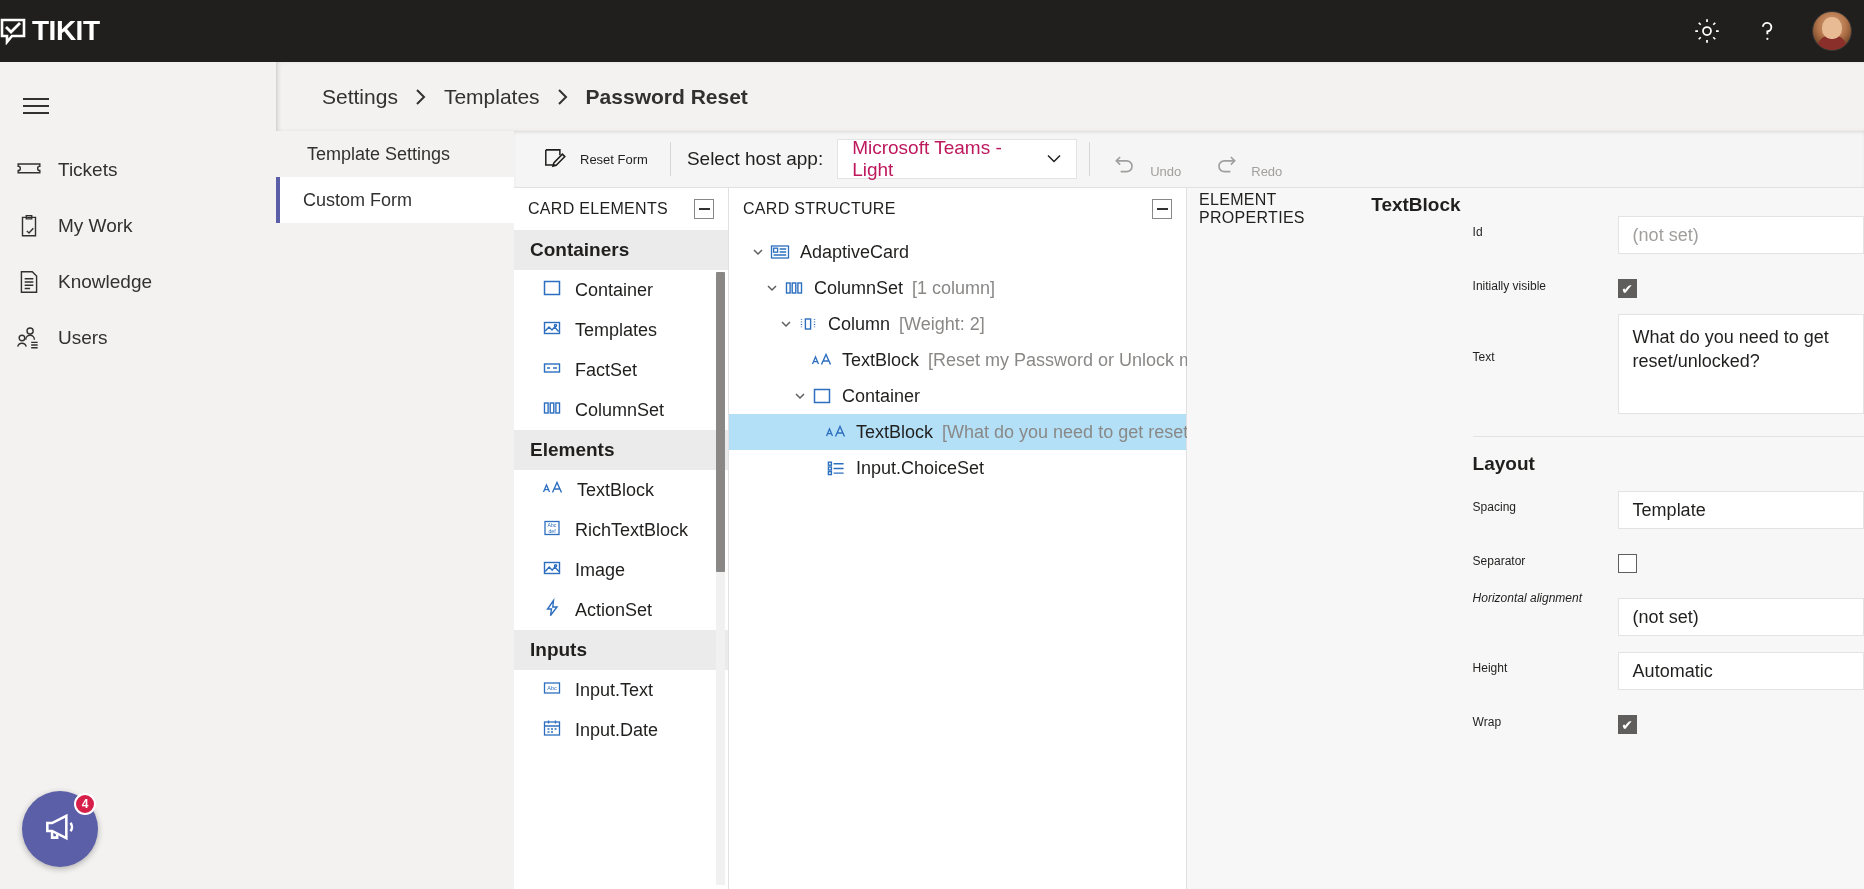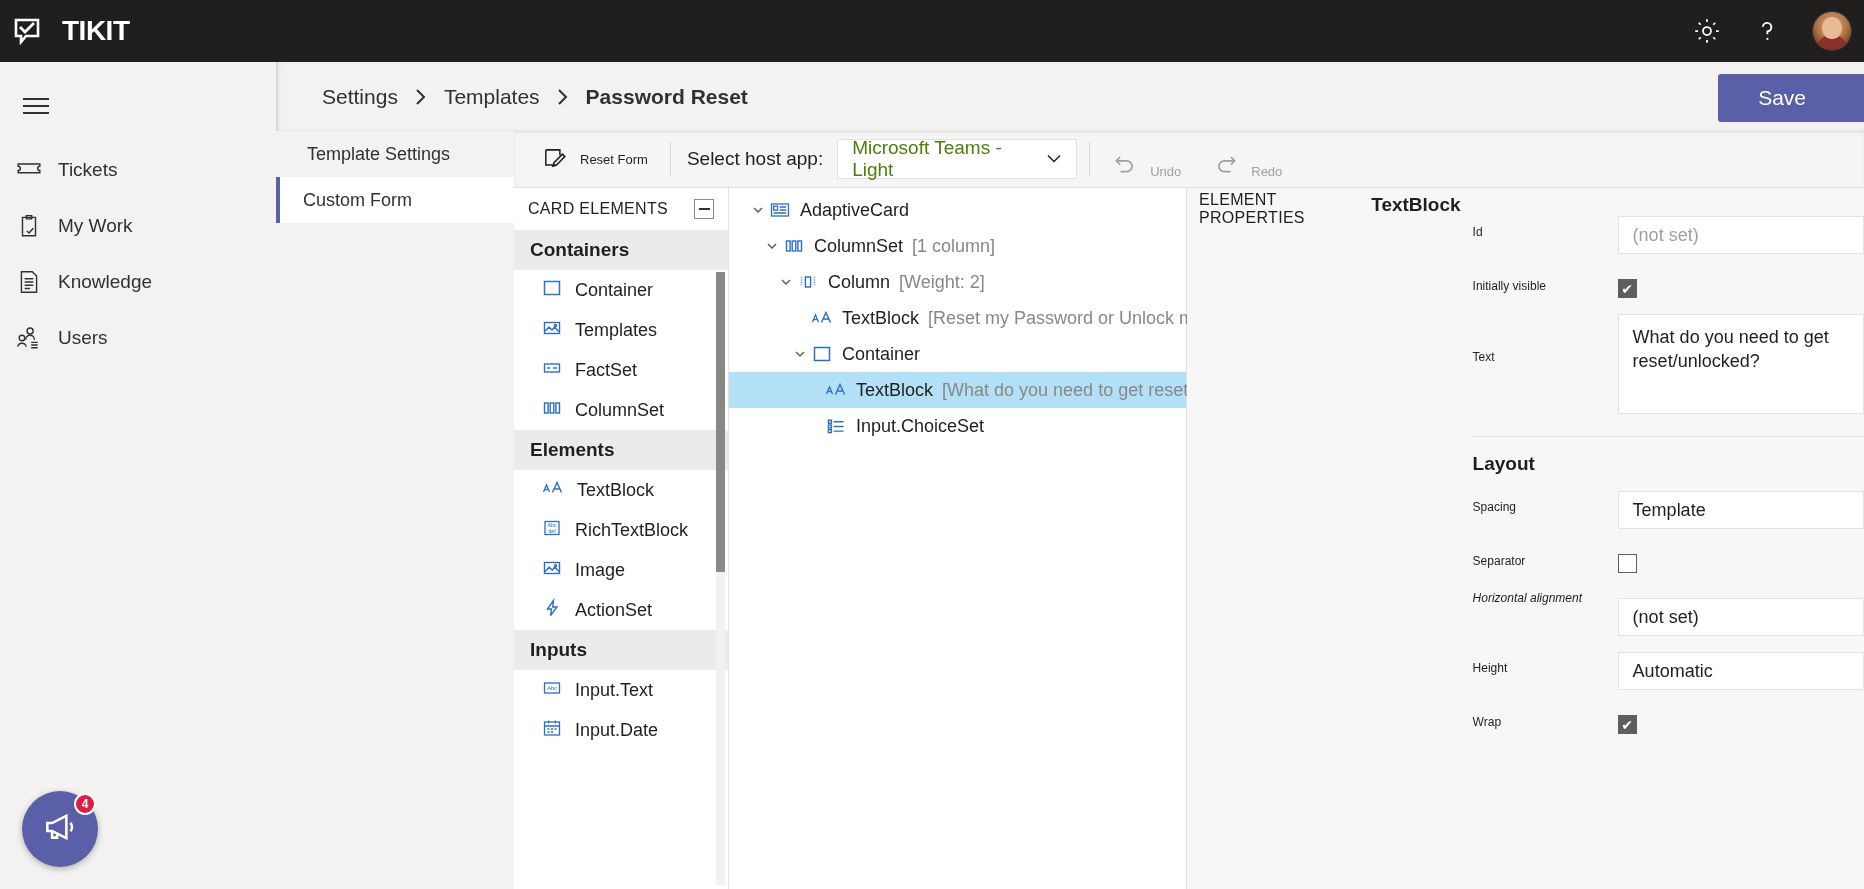--- a/index.html
+++ b/index.html
@@ -10,21 +10,21 @@
     background: #ffffff;
     overflow: hidden;
   }
   .app { position: relative; width: 1864px; height: 889px; }
 
   
   .topbar {
     position: absolute; left: 0; top: 0; width: 1864px; height: 62px;
     background: #201f1e; display: flex; align-items: center;
   }
-  .brand { display: flex; align-items: center; margin-left: 14px; gap: 20px; }
+  .brand { display: flex; align-items: center; gap: 4px; }
   .brand-mark { width: 28px; height: 28px; position: relative; }
   .brand-text {
     color: #ffffff; font-size: 28px; font-weight: bold; letter-spacing: -0.5px;
     line-height: 1;
   }
   .topbar-right {
     margin-left: auto; display: flex; align-items: center; gap: 30px;
     margin-right: 12px;
   }
   .tb-icon { color: #ffffff; cursor: pointer; display: flex; align-items: center; }
@@ -126,21 +126,21 @@
   }
   .tool-btn {
     display: flex; align-items: center; gap: 12px;
     font-size: 13px; color: #201f1e; padding: 0 16px; height: 40px; cursor: pointer;
   }
   .tool-divider { width: 1px; height: 34px; background: #d6d6d6; margin: 0 6px; }
   .tool-label { font-size: 19px; color: #201f1e; margin: 0 14px 0 10px; }
   .host-select {
     display: flex; align-items: center; justify-content: space-between;
     width: 240px; height: 40px; background: #ffffff; border: 1px solid #e3e3e3;
-    padding: 0 12px 0 14px; font-size: 19px; color: #4d7c0f; cursor: pointer;
+    padding: 0 12px 0 14px; font-size: 19px; color: #be185d; cursor: pointer;
   }
   .tool-btn.disabled { color: #a19f9d; cursor: default; align-items: flex-end; }
 
   .panes { display: flex; height: 701px; }
 
   .pane-head {
     display: flex; align-items: center; justify-content: space-between;
     height: 42px; padding: 0 14px 0 14px;
     font-size: 16px; color: #201f1e; letter-spacing: 0.3px;
   }
@@ -345,21 +345,20 @@
             </svg>
         </span>
         <span class="crumb">Templates</span>
         <span class="crumb-sep">
           <svg width="14" height="20" viewBox="0 0 14 20" fill="none" stroke="#323130" stroke-width="2">
               <path d="M3 3l7 7-7 7"></path>
             </svg>
         </span>
         <span class="crumb current">Password Reset</span>
       </div>
-      <button class="save-btn">Save</button>
     </div>
 
     <div class="subnav">
       <div class="subnav-item">Template Settings</div>
       <div class="subnav-item active">Custom Form</div>
     </div>
 
     <div class="designer">
 
       <div class="toolbar">
@@ -522,20 +521,24 @@
               <span>Input.Date</span>
             </div>
 
             <div class="scrollbar-track">
               <div class="scrollbar-thumb"></div>
             </div>
           </div>
         </div>
 
         <div class="pane-structure">
+          <div class="pane-head">
+            <span>CARD STRUCTURE</span>
+            <span class="collapse-box"></span>
+          </div>
           <div class="tree">
 
             <div class="tree-row" style="padding-left:18px;">
               <span class="twisty">
                 <svg width="14" height="14" viewBox="0 0 14 14" fill="none" stroke="#605e5c" stroke-width="1.5">
                     <path d="M3 5l4 4 4-4"></path>
                   </svg>
               </span>
               <span class="tree-ico">
                 <svg width="20" height="16" viewBox="0 0 20 16" fill="none" stroke="#2d6fbf" stroke-width="1.3">

